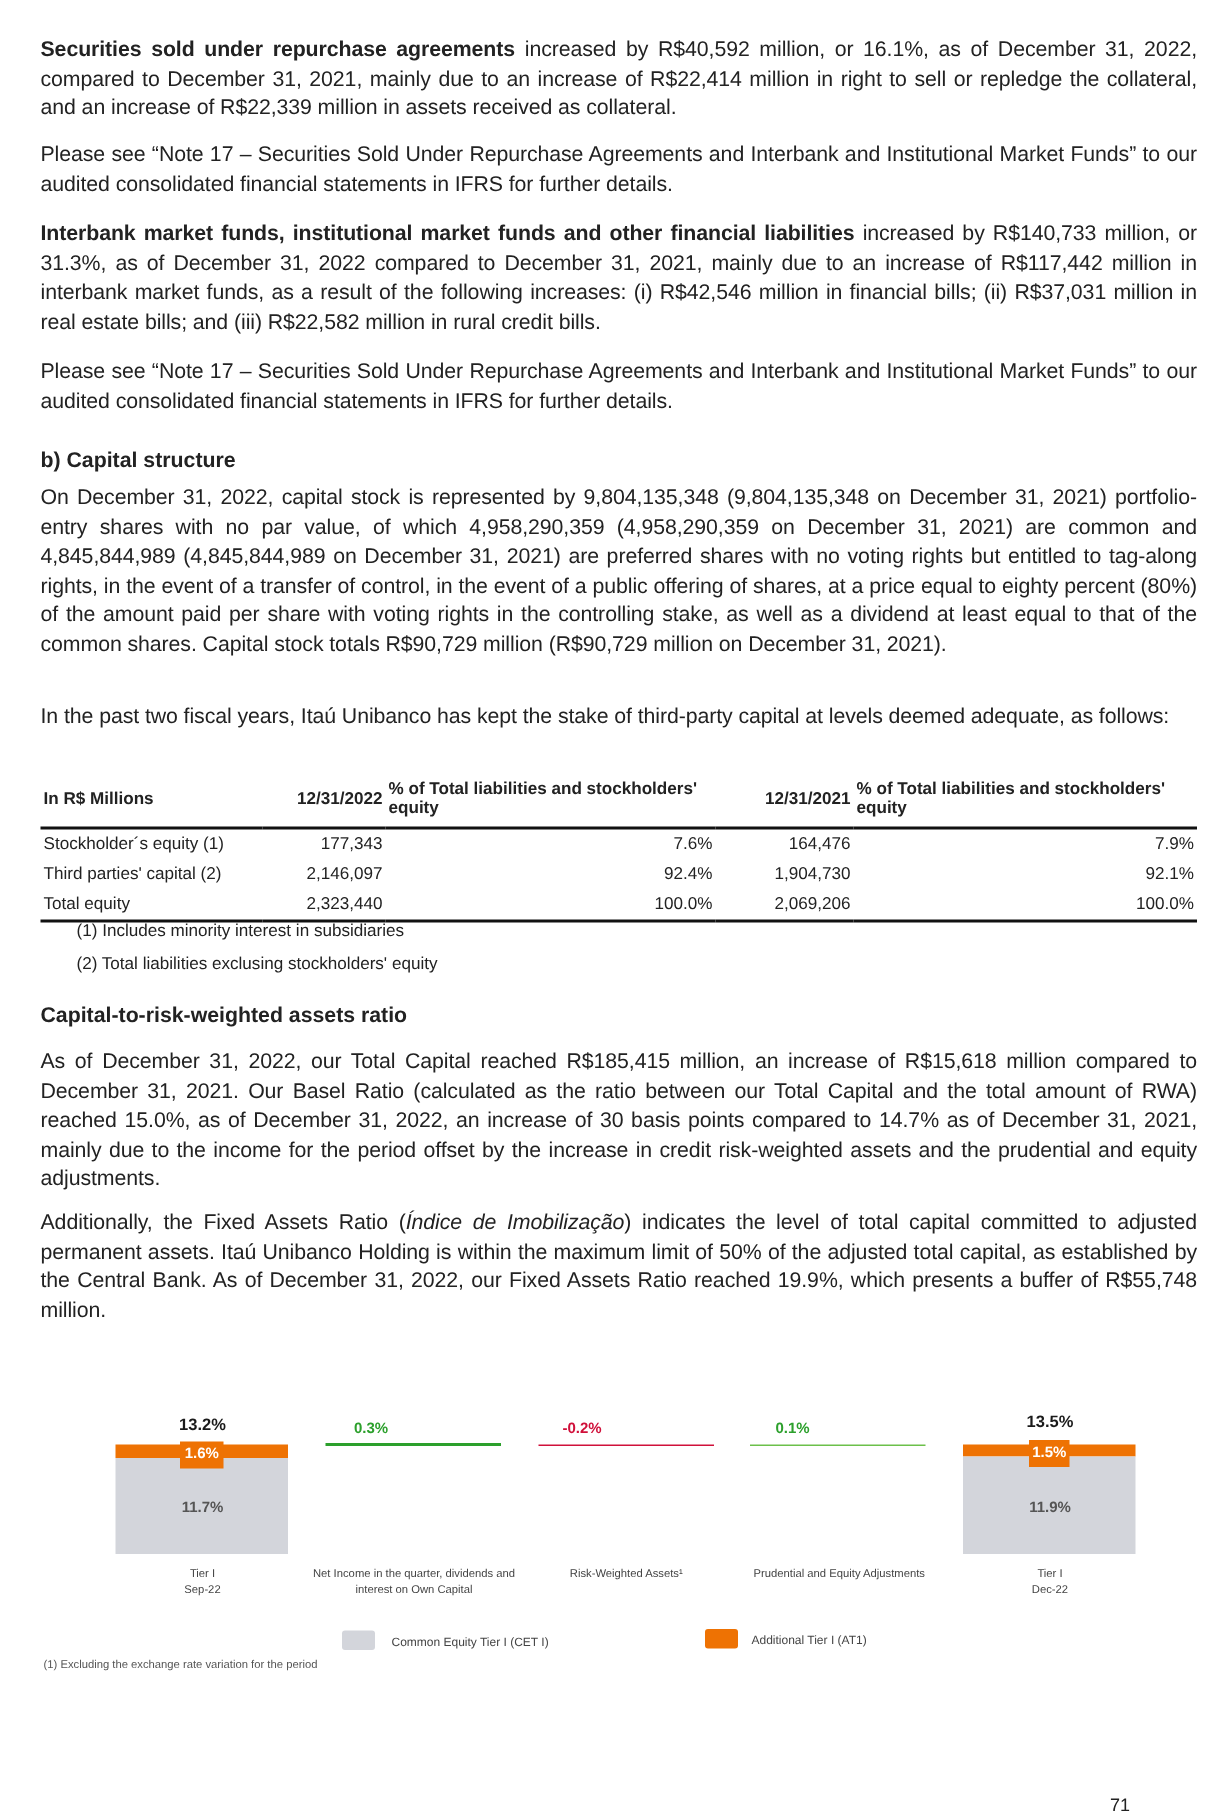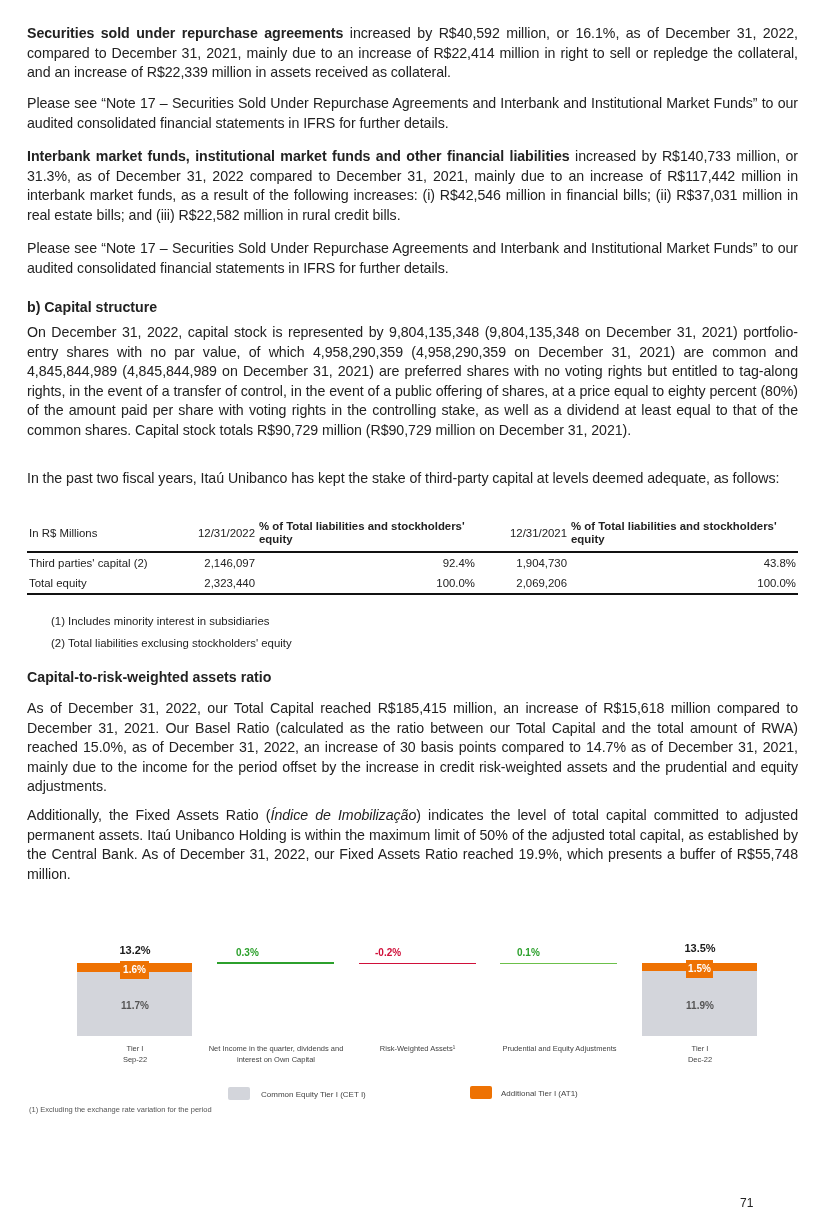--- a/index.html
+++ b/index.html
@@ -20,21 +20,21 @@
     .para b, .bold { font-weight: bold; }
     .heading { font-weight: bold; font-size: 14.2px; line-height: 19px; }
     .abs { position: absolute; left: 0; width: 771px; }
 
     
     table.cap {
       position: absolute; left: 0; top: 516px; width: 771px;
       border-collapse: collapse; font-size: 11.4px; color: #222;
     }
     table.cap th {
-      font-weight: normal; text-align: left; vertical-align: middle;
+      font-weight: bold; text-align: left; vertical-align: middle;
       padding: 0 2px; line-height: 13px; height: 36px;
       border-bottom: 2px solid #111;
     }
     table.cap th.num { text-align: right; }
     table.cap th.pcth { font-weight: bold; text-align: left; vertical-align: top; padding-top: 4px; }
     table.cap td { padding: 0 2px; height: 20px; line-height: 20px; }
     table.cap td.num { text-align: right; }
     table.cap tr.total td { font-weight: normal; border-bottom: 2px solid #111; }
     .fn { position: absolute; left: 0; font-size: 11.4px; color: #222; margin-left: 24px; }
 
@@ -84,25 +84,32 @@
       <tr>
         <th>In R$ Millions</th>
         <th class="num">12/31/2022</th>
         <th class="pcth">% of Total liabilities and stockholders' equity</th>
         <th class="num">12/31/2021</th>
         <th class="pcth">% of Total liabilities and stockholders' equity</th>
       </tr>
     </thead>
     <tbody>
       <tr>
+        <td>Stockholder´s equity (1)</td>
+        <td class="num">177,343</td>
+        <td class="num">7.6%</td>
+        <td class="num">164,476</td>
+        <td class="num">7.9%</td>
+      </tr>
+      <tr>
         <td>Third parties' capital (2)</td>
         <td class="num">2,146,097</td>
         <td class="num">92.4%</td>
         <td class="num">1,904,730</td>
-        <td class="num">43.8%</td>
+        <td class="num">92.1%</td>
       </tr>
       <tr class="total">
         <td>Total equity</td>
         <td class="num">2,323,440</td>
         <td class="num">100.0%</td>
         <td class="num">2,069,206</td>
         <td class="num">100.0%</td>
       </tr>
     </tbody>
   </table>

